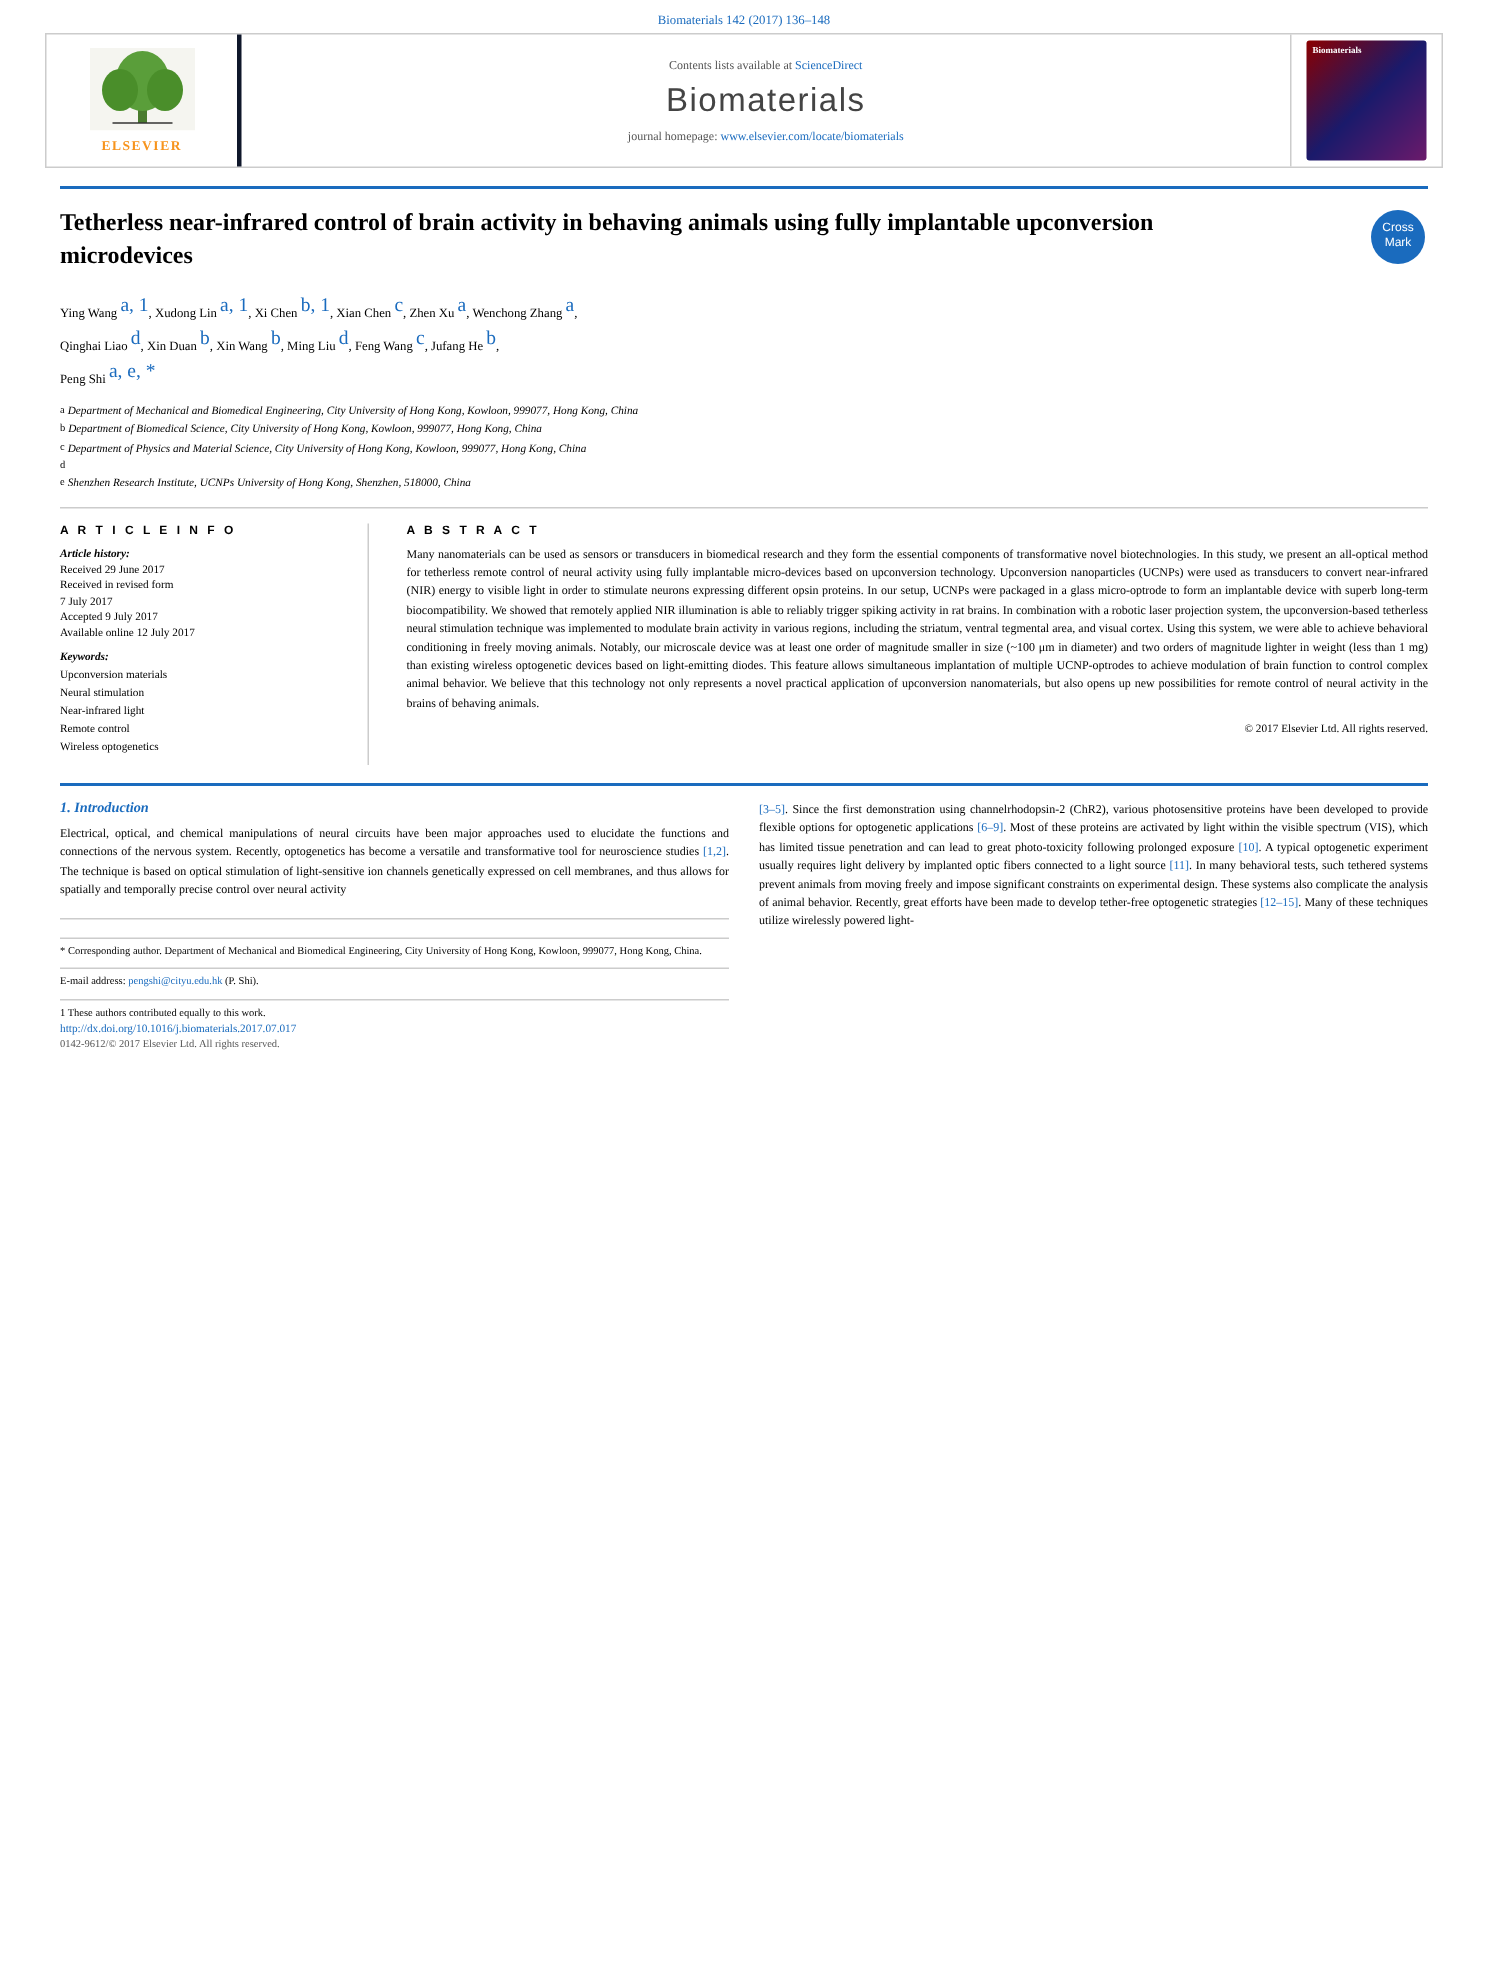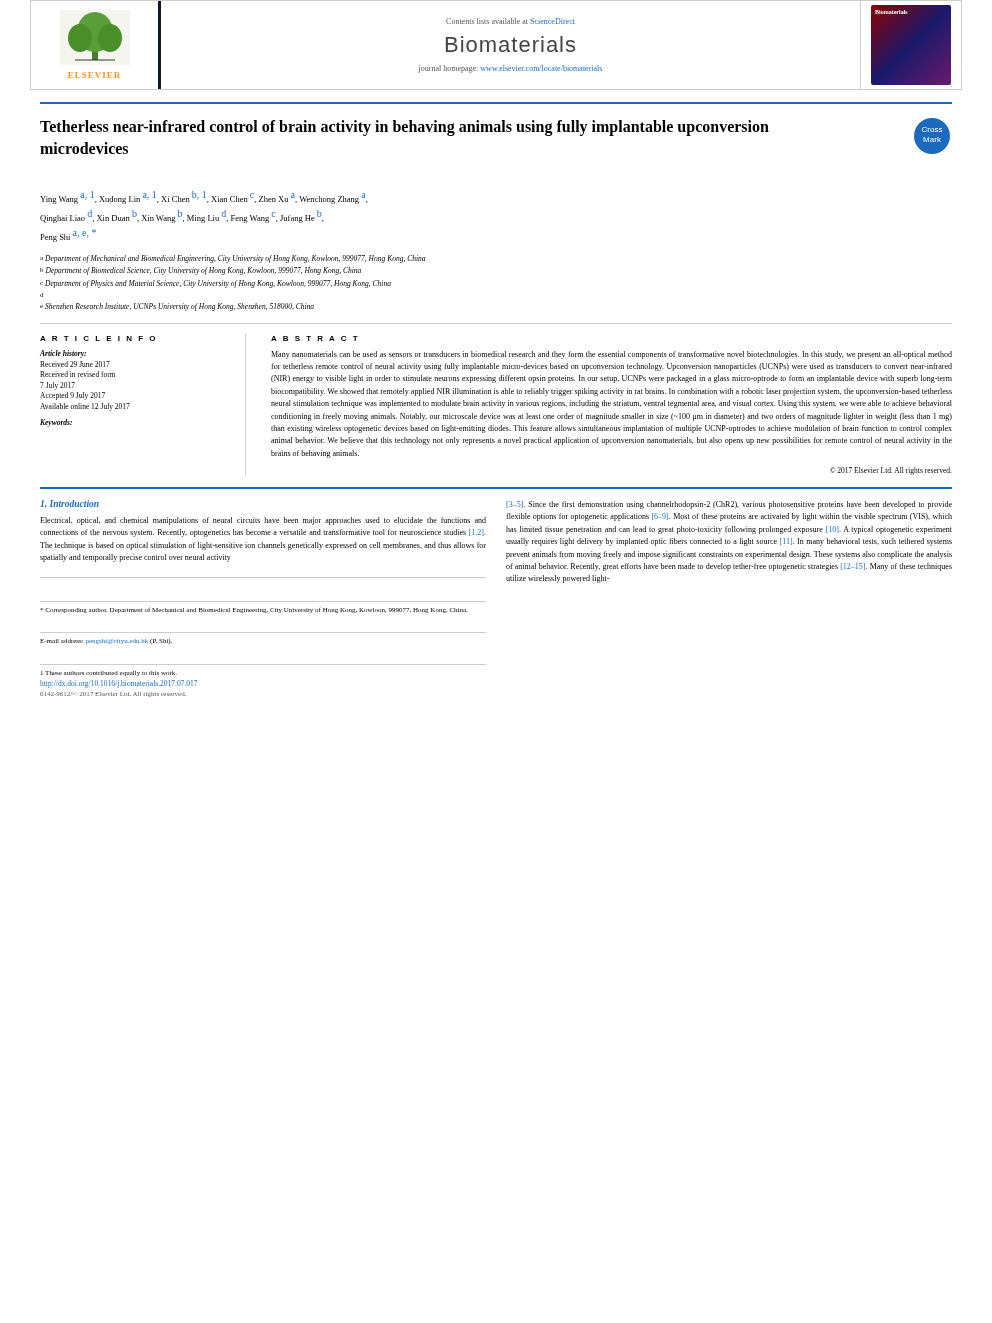--- a/index.html
+++ b/index.html
@@ -119,21 +119,21 @@
 
     
     .main-content {
       padding: 12px 40px 0 40px;
     }
 
     
     .article-title-section {
       border-top: 2px solid #1a6bbe;
       padding-top: 12px;
-      margin-bottom: 26px;
+      margin-bottom: 10px;
       display: flex;
       align-items: flex-start;
       justify-content: space-between;
     }
 
     .article-title {
       font-size: 16px;
       font-weight: bold;
       color: #000;
       line-height: 1.4;
@@ -149,21 +149,21 @@
 
     
     .authors-section {
       font-size: 8.5px;
       color: #000;
       margin-bottom: 8px;
       line-height: 1.6;
     }
 
     .author-sup {
-      font-size: 10px;
+      font-size: 13px;
       vertical-align: super;
       color: #1a6bbe;
     }
 
     
     .affiliations {
       font-size: 7.5px;
       color: #000;
       line-height: 1.5;
       margin-bottom: 10px;
@@ -302,40 +302,43 @@
       padding-top: 6px;
       border-top: 1px solid #ccc;
     }
 
     .footnote-block {
       font-size: 7px;
       color: #000;
       line-height: 1.4;
       border-top: 1px solid #ccc;
       padding-top: 4px;
-      margin-top: 17px;
+      margin-top: 6px;
     }
 
     .doi-line {
       font-size: 7.5px;
       color: #1a6bbe;
       margin-top: 0;
     }
 
     .copyright-footer {
       font-size: 7px;
       color: #555;
       margin-top: 2px;
     }
   </style>
 </head>
 <body>
 
 <div class="page">
 
+  <div class="top-link">
+    <span>Biomaterials 142 (2017) 136–148</span>
+  </div>
 
   <div class="header-box">
     <div class="header-left">
       <div class="elsevier-logo">
         <svg class="elsevier-tree" viewBox="0 0 70 55" xmlns="http://www.w3.org/2000/svg">
           <rect width="70" height="55" fill="#f5f5f0"></rect>
 
           <rect x="32" y="38" width="6" height="12" fill="#4a7c2f"></rect>
 
           <ellipse cx="35" cy="22" rx="18" ry="20" fill="#5a9e3a"></ellipse>
@@ -419,20 +422,27 @@
           <div class="info-label">Article history:</div>
           <div class="info-text">Received 29 June 2017</div>
           <div class="info-text">Received in revised form</div>
           <div class="info-text">7 July 2017</div>
           <div class="info-text">Accepted 9 July 2017</div>
           <div class="info-text">Available online 12 July 2017</div>
         </div>
 
         <div class="info-subsection">
           <div class="info-label">Keywords:</div>
+          <div class="keywords-list">
+            <div>Upconversion materials</div>
+            <div>Neural stimulation</div>
+            <div>Near-infrared light</div>
+            <div>Remote control</div>
+            <div>Wireless optogenetics</div>
+          </div>
         </div>
       </div>
 
       <div class="vertical-divider"></div>
 
       <div class="abstract-section">
         <div class="section-header-small">A B S T R A C T</div>
         <div class="abstract-text">
           <p>Many nanomaterials can be used as sensors or transducers in biomedical research and they form the essential components of transformative novel biotechnologies. In this study, we present an all-optical method for tetherless remote control of neural activity using fully implantable micro-devices based on upconversion technology. Upconversion nanoparticles (UCNPs) were used as transducers to convert near-infrared (NIR) energy to visible light in order to stimulate neurons expressing different opsin proteins. In our setup, UCNPs were packaged in a glass micro-optrode to form an implantable device with superb long-term biocompatibility. We showed that remotely applied NIR illumination is able to reliably trigger spiking activity in rat brains. In combination with a robotic laser projection system, the upconversion-based tetherless neural stimulation technique was implemented to modulate brain activity in various regions, including the striatum, ventral tegmental area, and visual cortex. Using this system, we were able to achieve behavioral conditioning in freely moving animals. Notably, our microscale device was at least one order of magnitude smaller in size (~100 μm in diameter) and two orders of magnitude lighter in weight (less than 1 mg) than existing wireless optogenetic devices based on light-emitting diodes. This feature allows simultaneous implantation of multiple UCNP-optrodes to achieve modulation of brain function to control complex animal behavior. We believe that this technology not only represents a novel practical application of upconversion nanomaterials, but also opens up new possibilities for remote control of neural activity in the brains of behaving animals.</p>
         </div>

